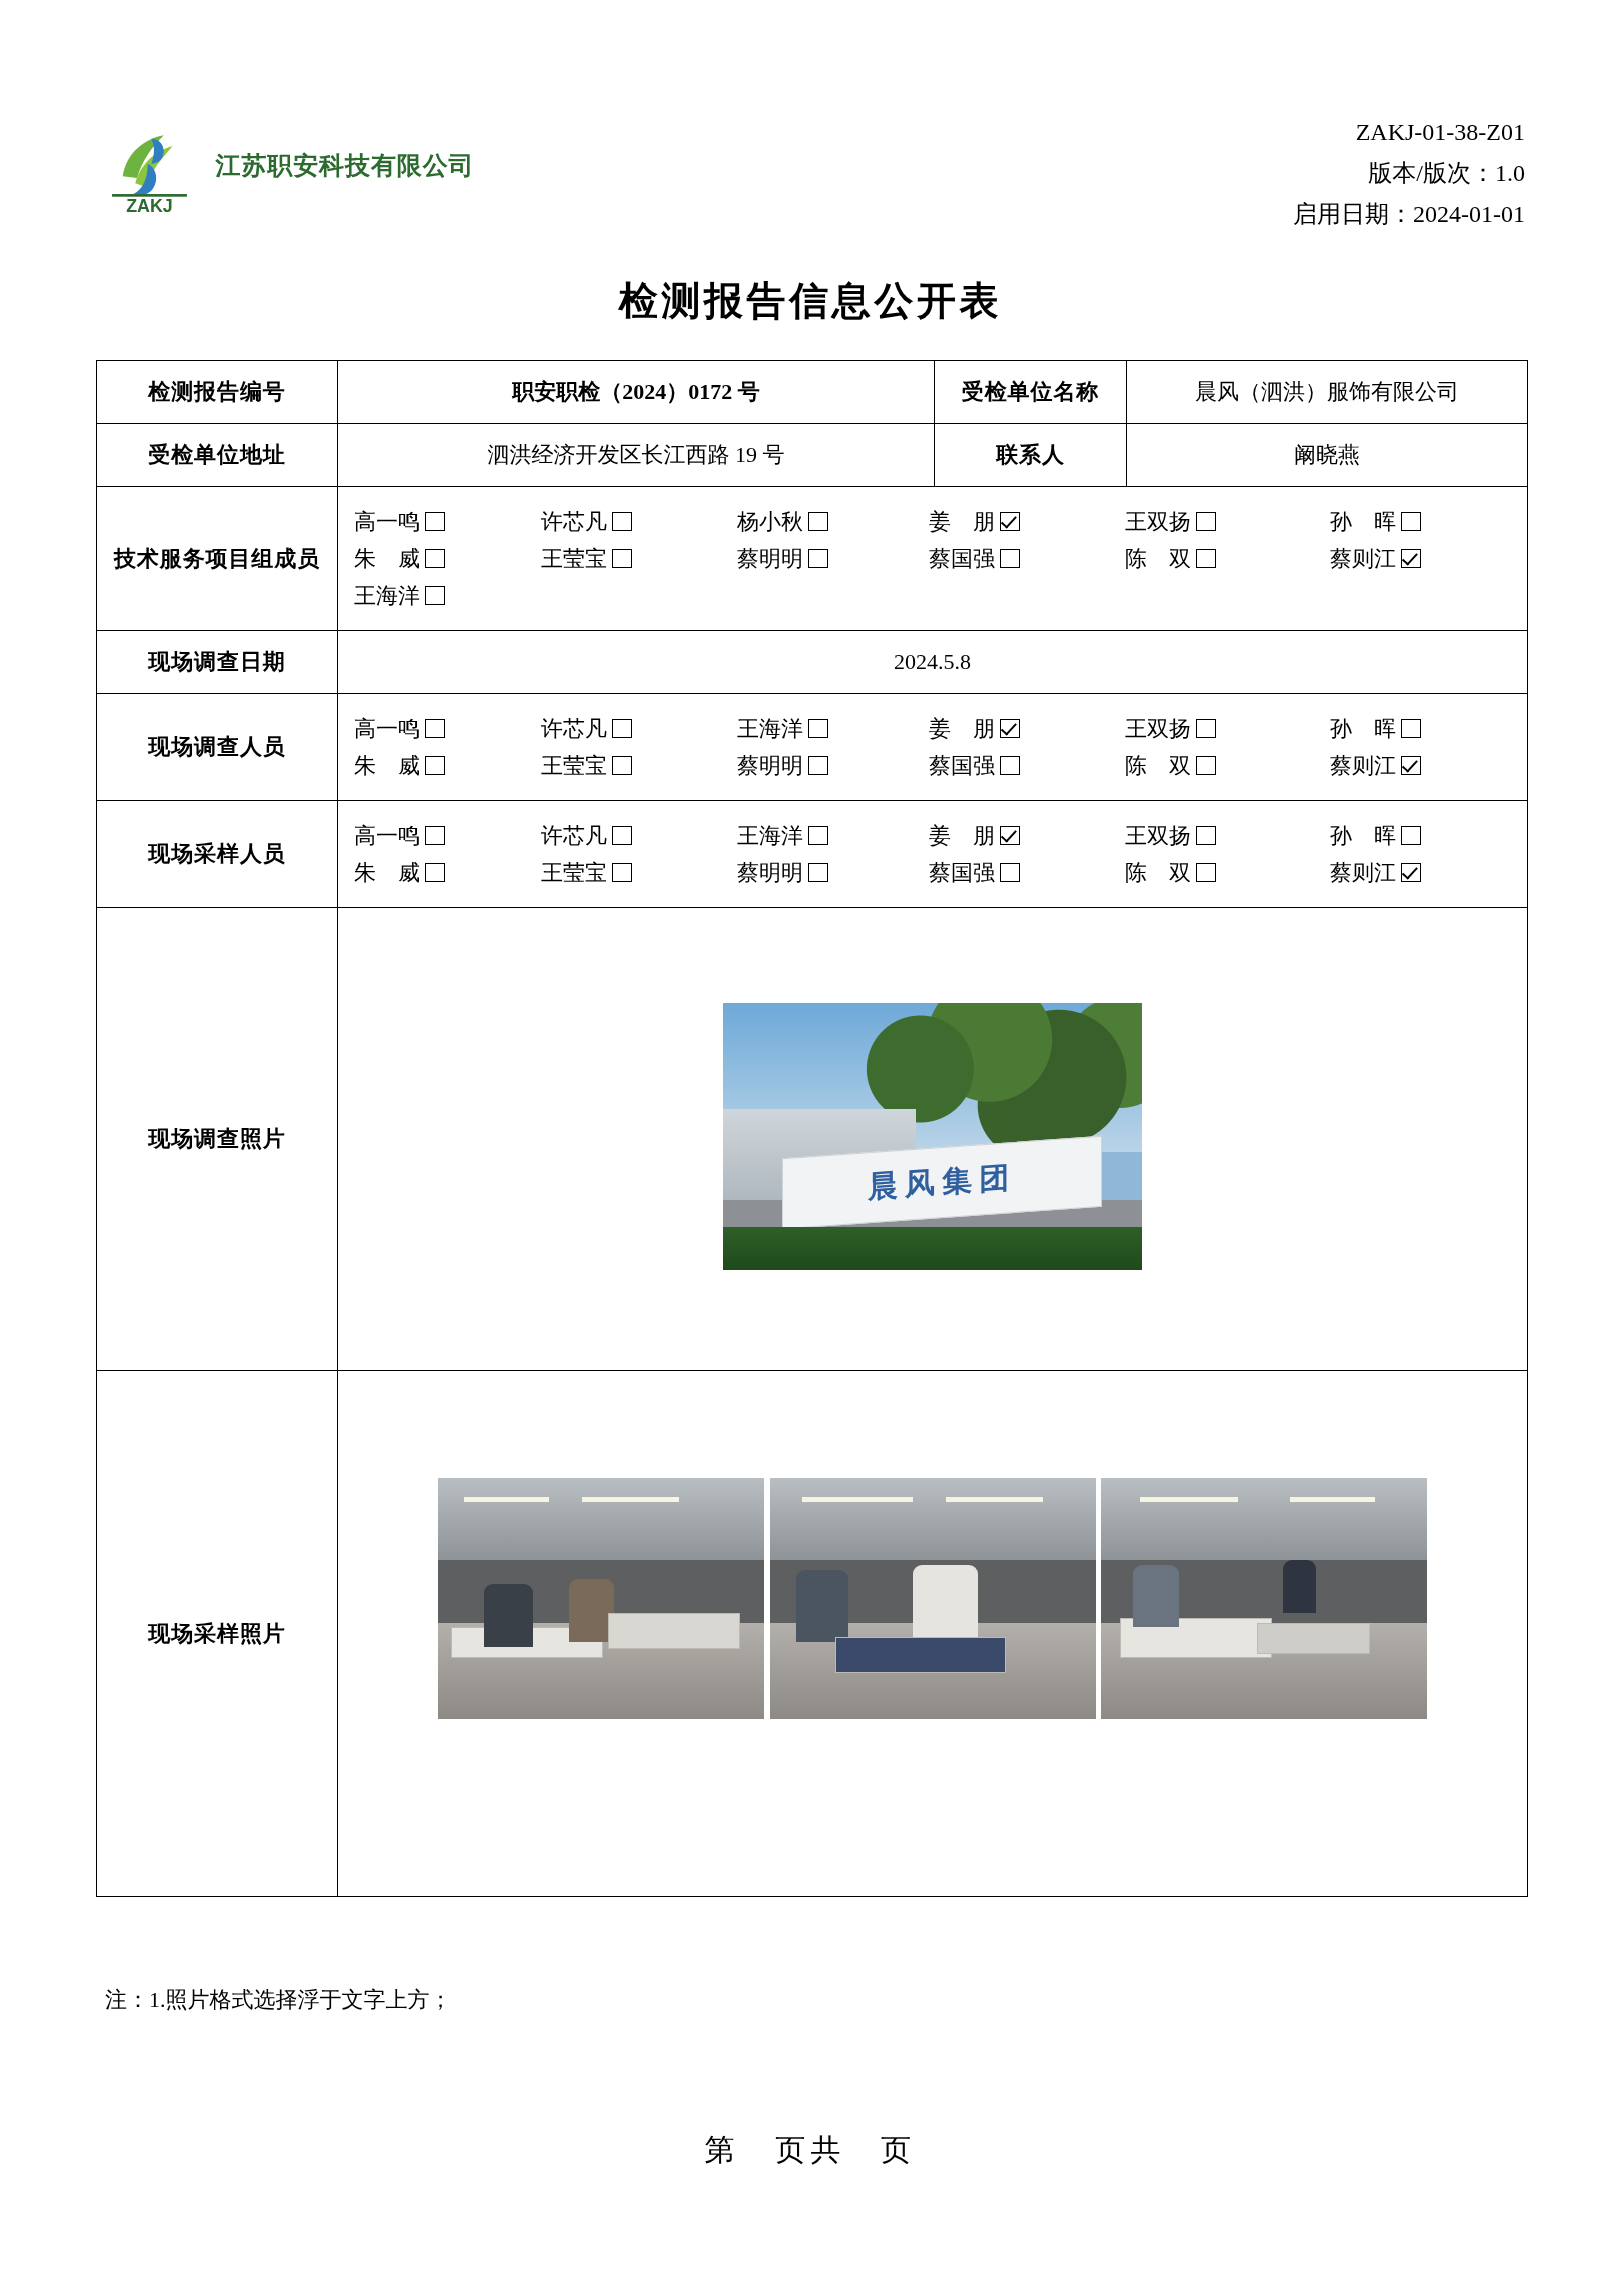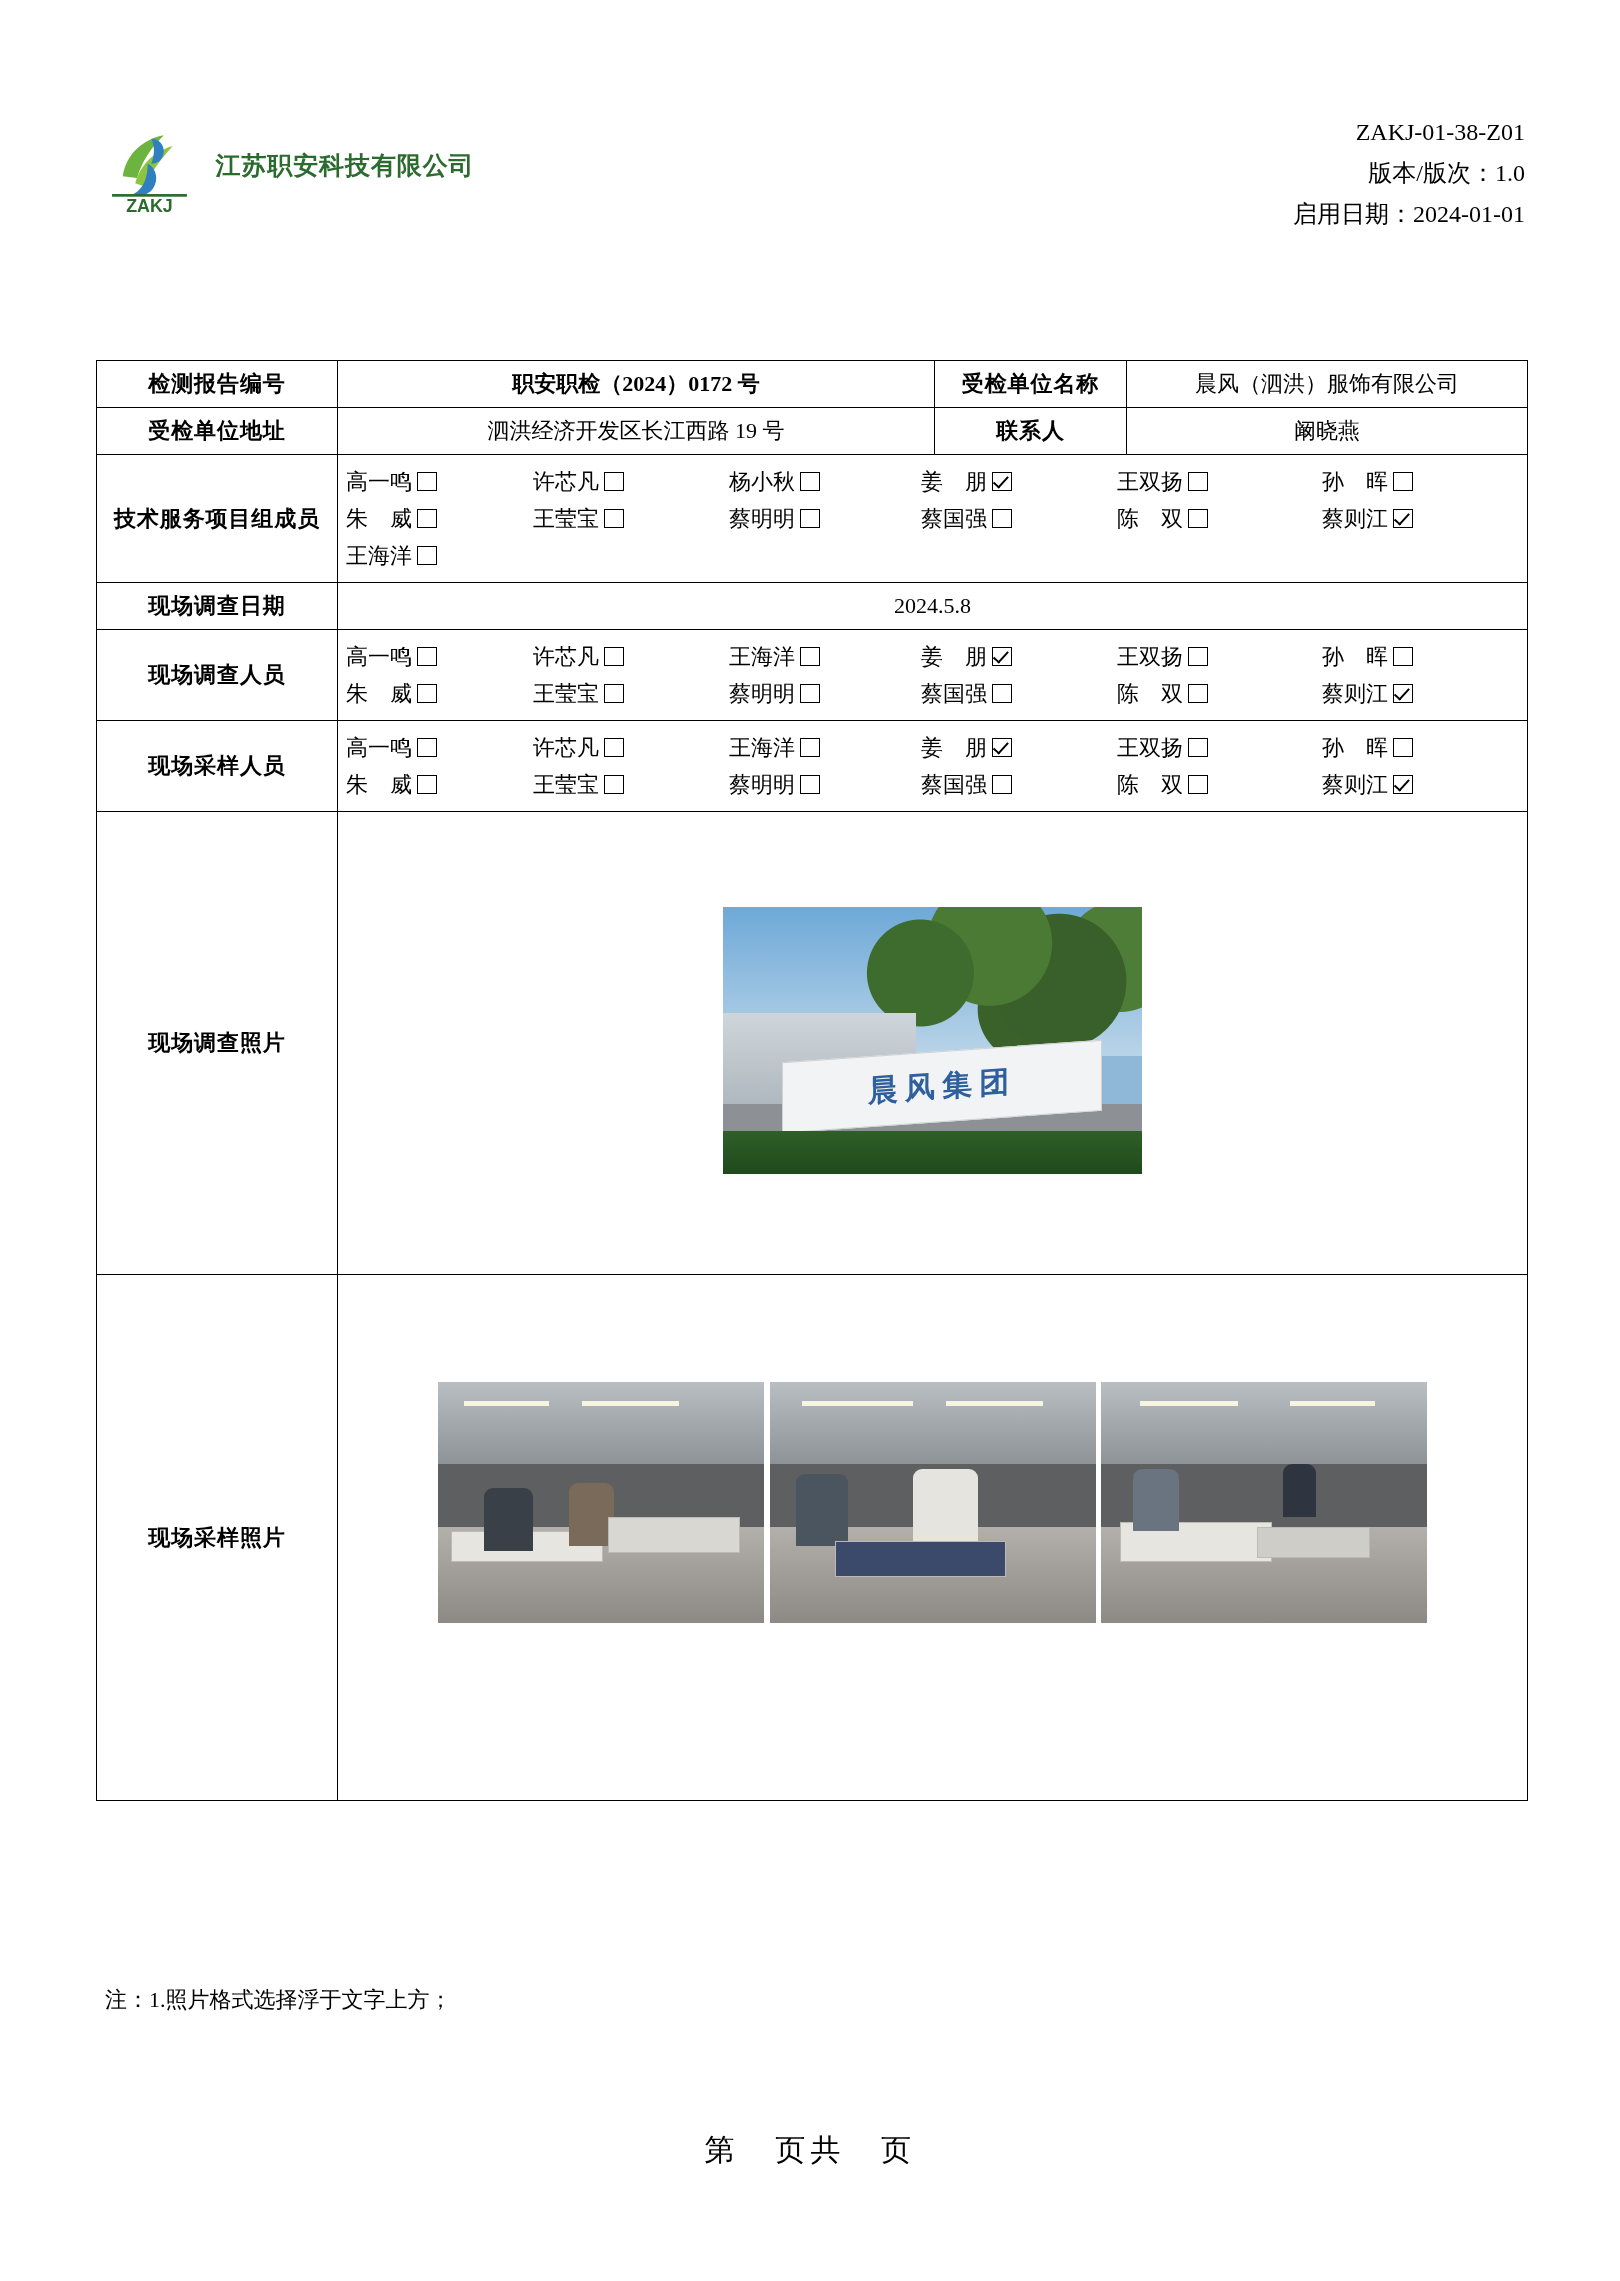--- a/index.html
+++ b/index.html
@@ -76,21 +76,21 @@
   table.main {
     position: absolute;
     top: 360px;
     left: 96px;
     width: 1430px;
     border-collapse: collapse;
     table-layout: fixed;
   }
   table.main td {
     border: 0.9px solid #000;
-    padding: 8px;
+    padding: 16px;
     vertical-align: middle;
     font-size: 22px;
     text-align: center;
   }
   .lbl {
     text-align: center;
     font-weight: bold;
     letter-spacing: 0.9px;
     padding: 9px 5.3px;
     line-height: 30px;
@@ -264,20 +264,21 @@
       </div>
       <div class="logo-text">江苏职安科技有限公司</div>
     </div>
     <div class="header-right">
       <div>ZAKJ-01-38-Z01</div>
       <div>版本/版次：1.0</div>
       <div>启用日期：2024-01-01</div>
     </div>
   </div>
 
+  <div class="doc-title">检测报告信息公开表</div>
 
   <table class="main">
     <colgroup>
       <col style="width:241px">
       <col style="width:178px">
       <col style="width:143px">
       <col style="width:160px">
       <col style="width:116px">
       <col style="width:192px">
       <col style="width:401px">

